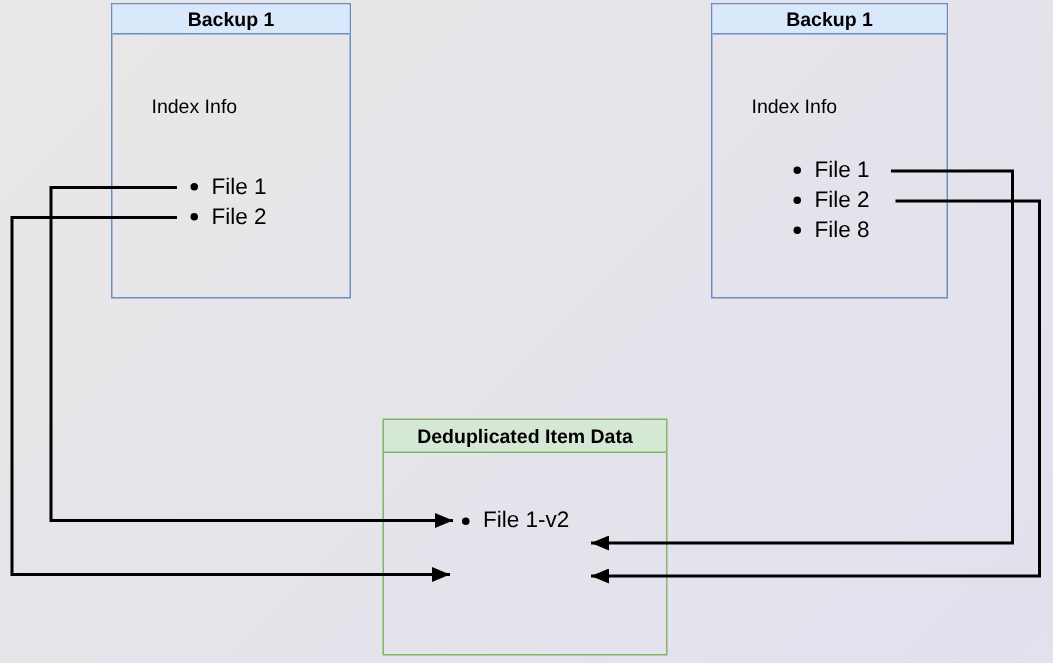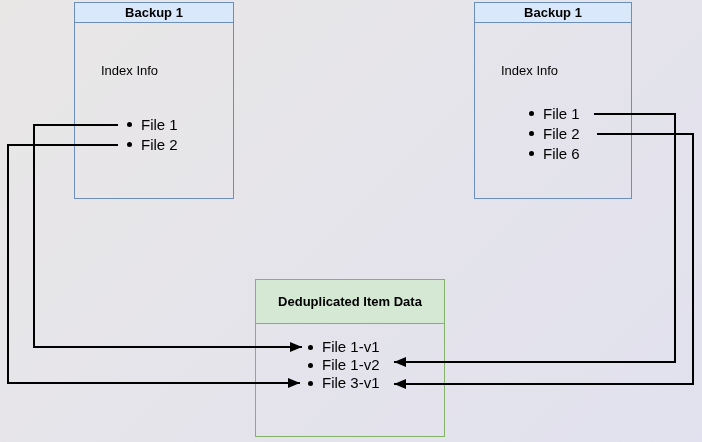--- a/index.html
+++ b/index.html
@@ -35,21 +35,21 @@
   .box.blue  { border: 1.4px solid var(--blue-border, #6c8ebf); }
   .box.green { border: 1.4px solid var(--green-border, #82b366); }
   .box-header {
     text-align: center;
     font-weight: bold;
     font-size: 13px;
     line-height: 15px;
     padding: 2px 20px;
   }
   .blue  .box-header { background: var(--blue-fill, #dae8fc); border-bottom: 1.4px solid var(--blue-border, #6c8ebf); }
-  .green .box-header { background: var(--green-fill, #d5e8d4); border-bottom: 1.4px solid var(--green-border, #82b366); padding: 14px 2px; }
+  .green .box-header { background: var(--green-fill, #d5e8d4); border-bottom: 1.4px solid var(--green-border, #82b366); padding: 3px 2px; }
   .subtitle {
     position: absolute;
     left: 26px;
     top: 59px;
     font-size: 13px;
     line-height: 18px;
     white-space: nowrap;
   }
   .file-list {
     position: absolute;
@@ -108,26 +108,24 @@
       <li>File 2</li>
     </ul>
   </div>
 
   <div class="box blue" id="backup2">
     <div class="box-header">Backup 1</div>
     <div class="subtitle">Index Info</div>
     <ul class="file-list">
       <li>File 1</li>
       <li>File 2</li>
-      <li>File 6</li>
+      <li>File 8</li>
     </ul>
   </div>
 
   <div class="box green" id="dedup">
     <div class="box-header">Deduplicated Item Data</div>
     <ul class="file-list">
-      <li>File 1-v1</li>
       <li>File 1-v2</li>
-      <li>File 3-v1</li>
     </ul>
   </div>
 
 </div>
 
 </body></html>

